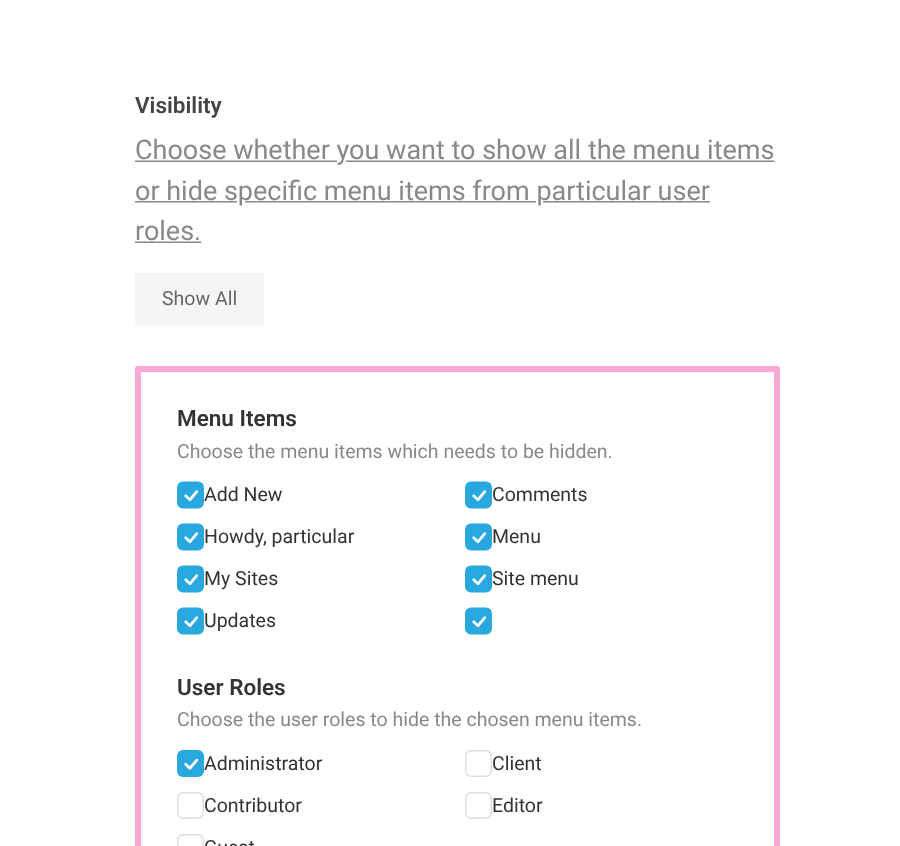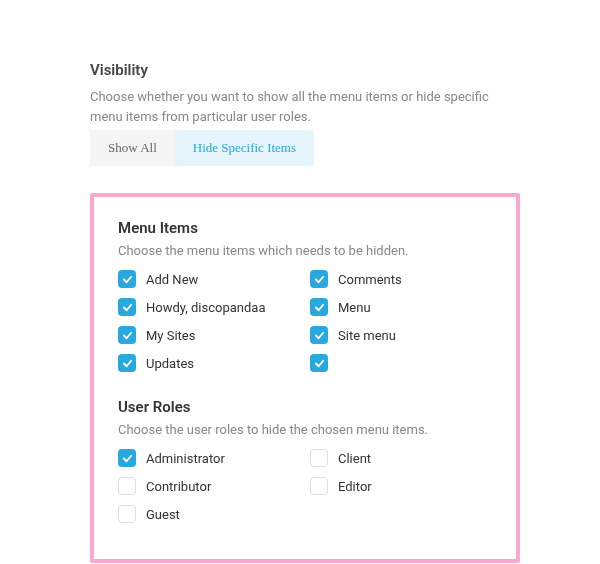--- a/index.html
+++ b/index.html
@@ -12,28 +12,28 @@
       color: #333;
     }
     .section-title {
       font-size: 15px;
       font-weight: 600;
       color: #444;
       margin-bottom: 8px;
       margin-top: 43px;
     }
     .section-desc {
-      font-size: 13px;
+      font-size: 18px;
       color: #888;
       line-height: 1.5;
-      margin-bottom: 4px;
+      margin-bottom: 14px;
+      text-decoration: underline;
     }
     .tabs {
       display: flex;
-      font-family: Liberation Serif, serif;
     }
     .tab {
       padding: 10px 18px;
       font-size: 13px;
       cursor: pointer;
       background: #f5f5f5;
       color: #666;
     }
     .tab.active {
       background: #e6f4fb;
@@ -58,21 +58,20 @@
     }
     .grid {
       display: grid;
       grid-template-columns: 1fr 1fr;
       gap: 10px 10px;
       margin-bottom: 26px;
     }
     .check-row {
       display: flex;
       align-items: center;
-      gap: 10px;
     }
     .checkbox {
       width: 18px;
       height: 18px;
       border-radius: 4px;
       display: flex;
       align-items: center;
       justify-content: center;
       flex-shrink: 0;
     }
@@ -94,21 +93,20 @@
     }
   </style>
 </head>
 <body>
 
 <div class="section-title">Visibility</div>
 <div class="section-desc">Choose whether you want to show all the menu items or hide specific menu items from particular user roles.</div>
 
 <div class="tabs">
   <div class="tab">Show All</div>
-  <div class="tab active">Hide Specific Items</div>
 </div>
 
 <div class="panel">
 
   <div class="sub-title">Menu Items</div>
   <div class="sub-desc">Choose the menu items which needs to be hidden.</div>
   <div class="grid" id="menu-items-grid">
       <div class="check-row">
         <div class="checkbox checked">
           <svg viewBox="0 0 12 12">
@@ -124,21 +122,21 @@
           </svg>
         </div>
         <span class="check-label">Comments</span>
       </div>
       <div class="check-row">
         <div class="checkbox checked">
           <svg viewBox="0 0 12 12">
             <path d="M2 6 L5 9 L10 3" stroke="#fff" stroke-width="2" fill="none" stroke-linecap="round" stroke-linejoin="round"></path>
           </svg>
         </div>
-        <span class="check-label">Howdy, discopandaa</span>
+        <span class="check-label">Howdy, particular</span>
       </div>
       <div class="check-row">
         <div class="checkbox checked">
           <svg viewBox="0 0 12 12">
             <path d="M2 6 L5 9 L10 3" stroke="#fff" stroke-width="2" fill="none" stroke-linecap="round" stroke-linejoin="round"></path>
           </svg>
         </div>
         <span class="check-label">Menu</span>
       </div>
       <div class="check-row">

